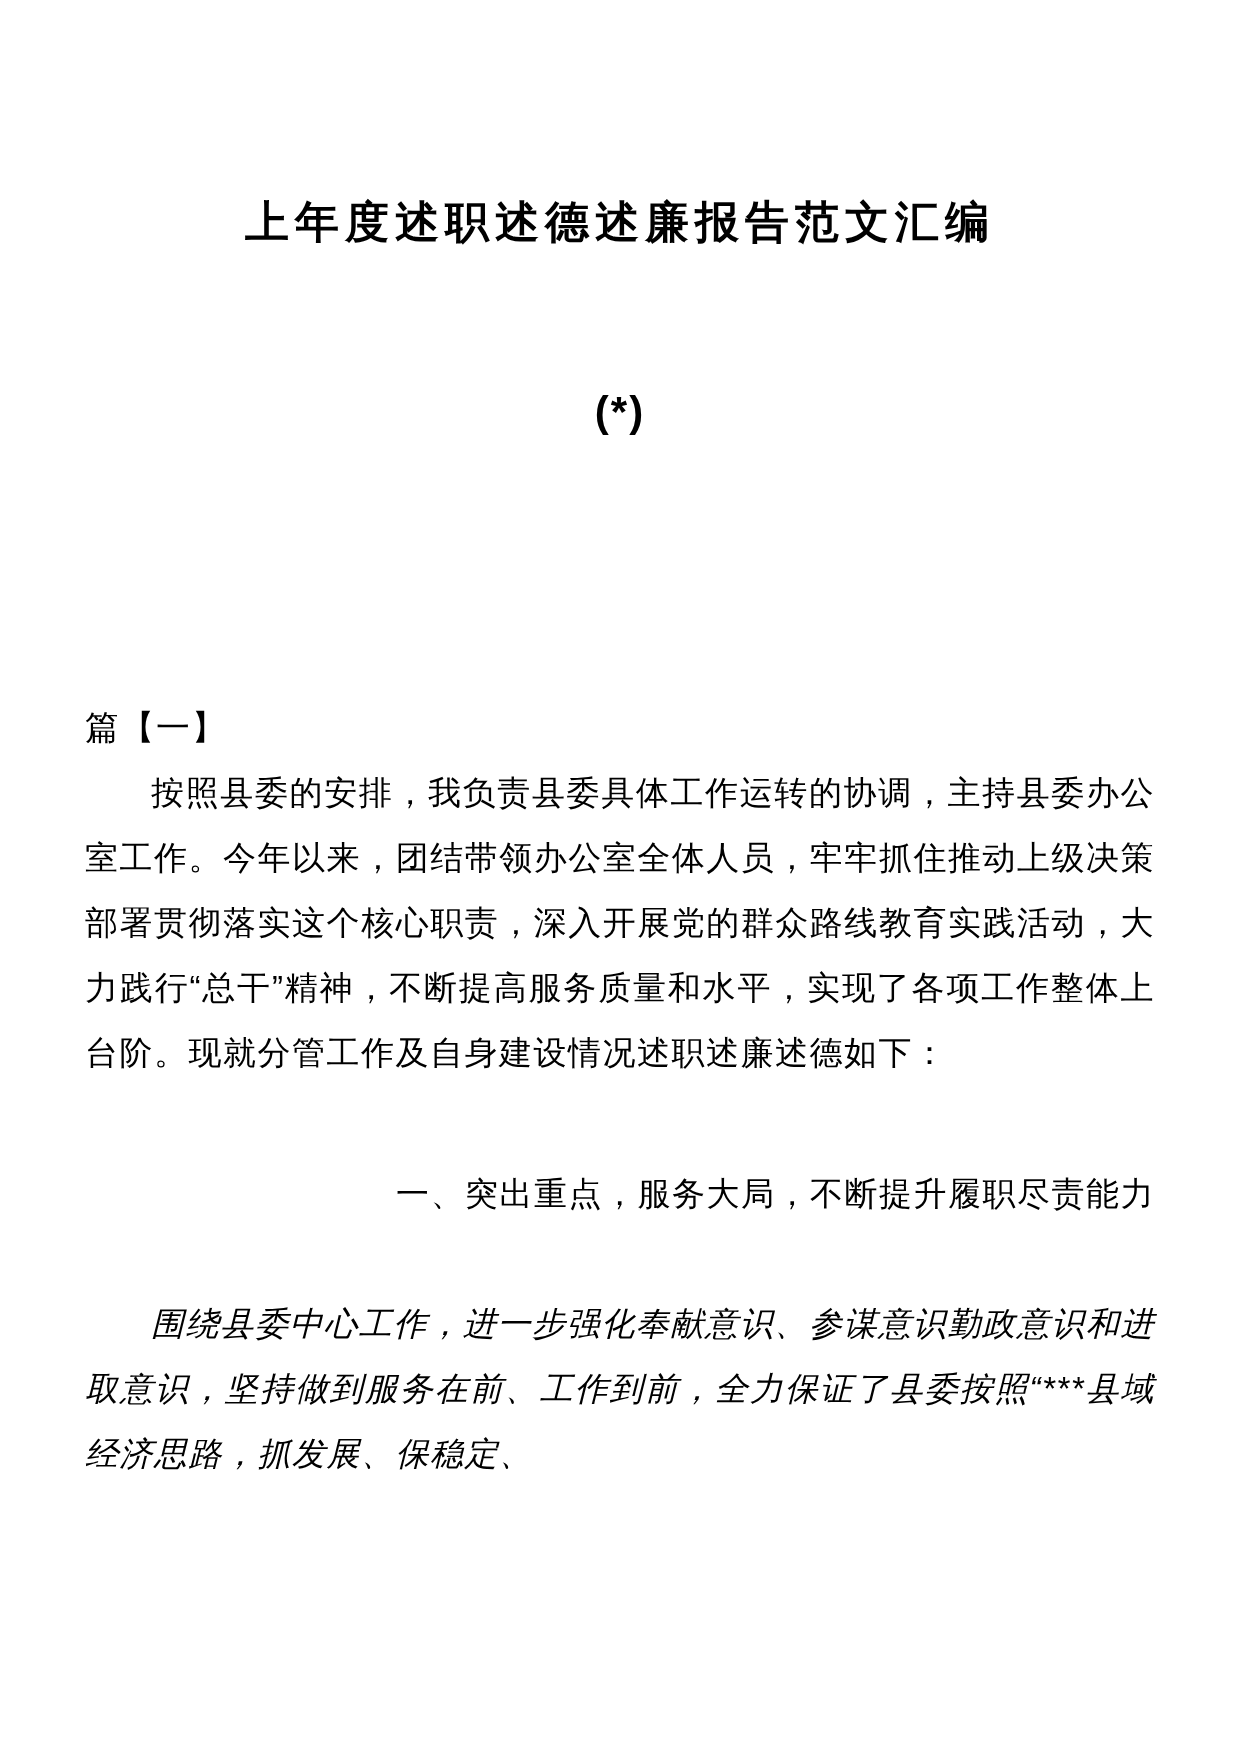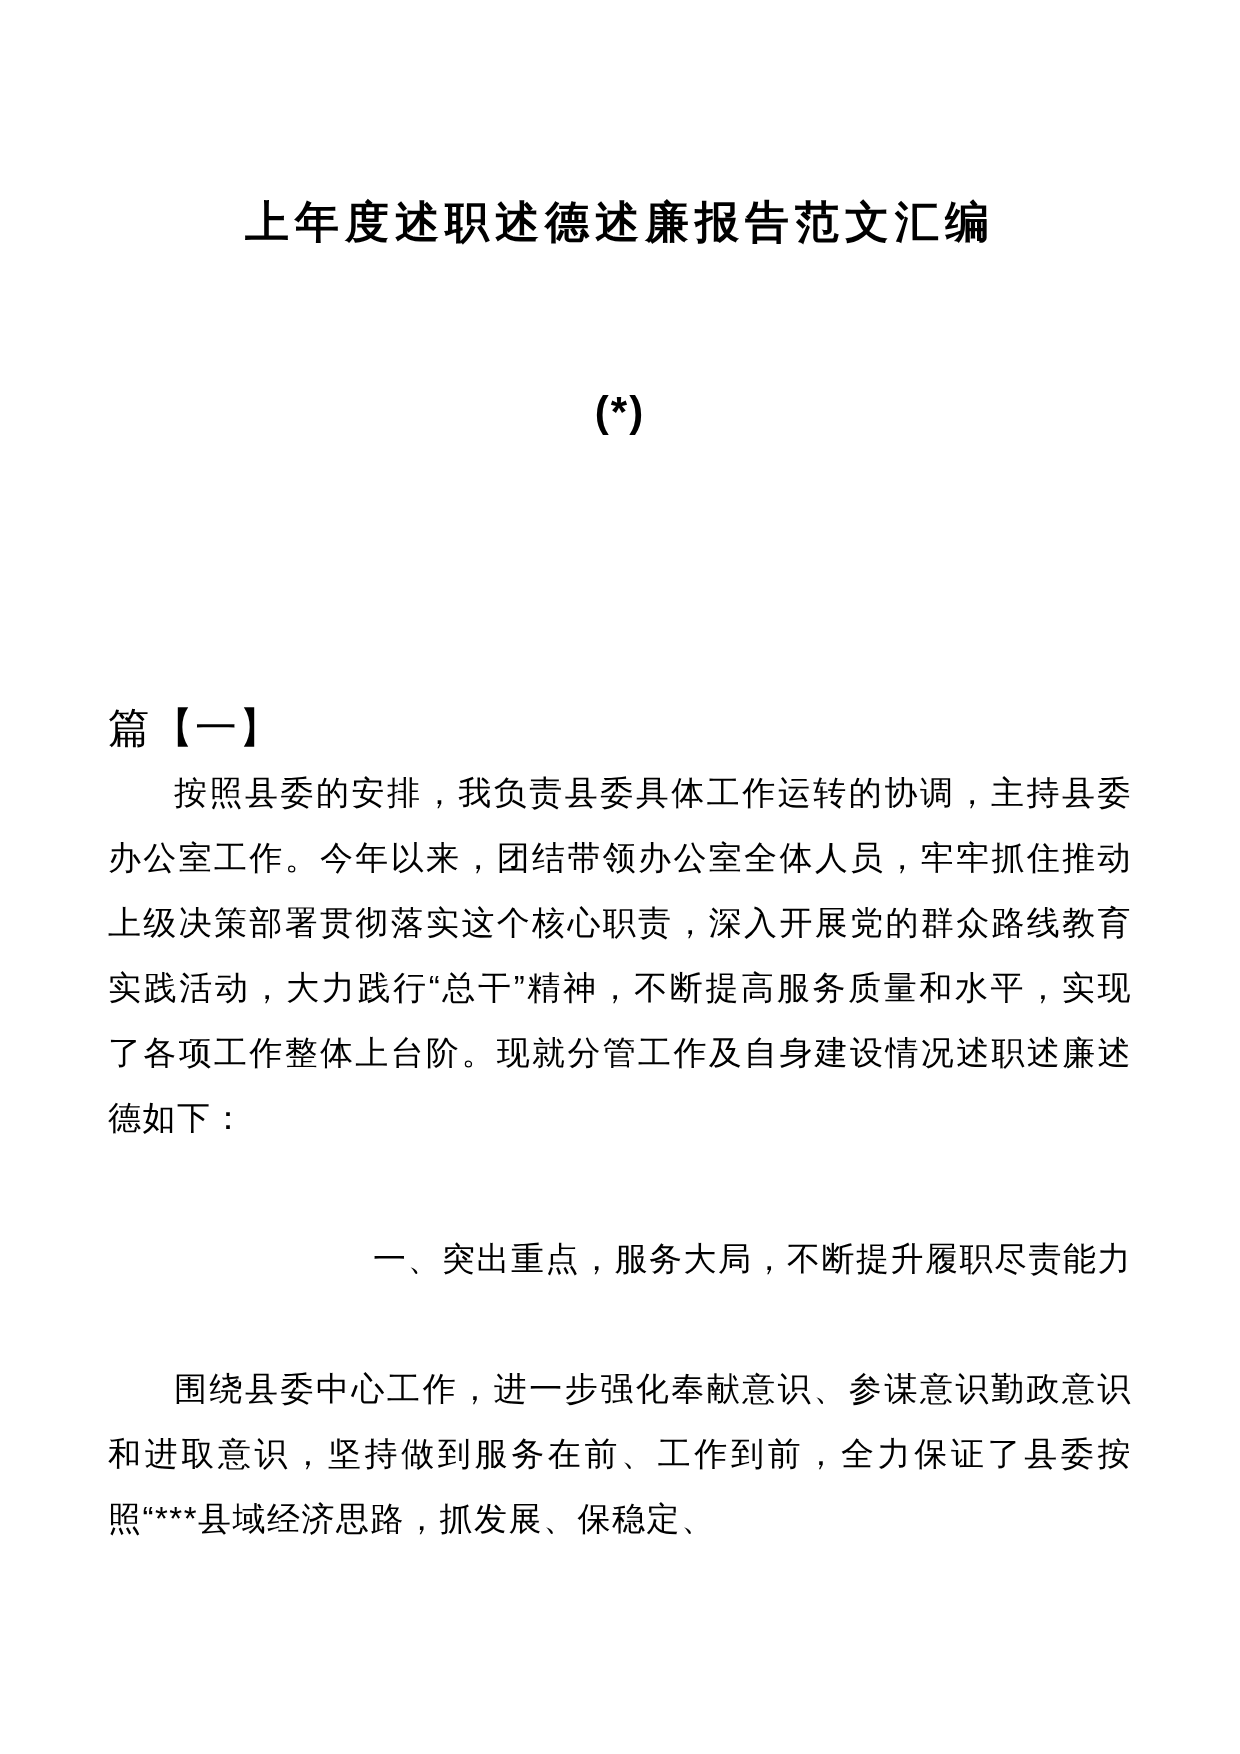--- a/index.html
+++ b/index.html
@@ -11,21 +11,21 @@
     width: 1240px;
     height: 1754px;
     overflow: hidden;
     font-family: "Liberation Sans", sans-serif;
     color: #000000;
   }
   .page {
     box-sizing: border-box;
     width: 1240px;
     height: 1754px;
-    padding: 0 108px;
+    padding: 0 85px;
     background: #ffffff;
   }
   .doc-title {
     margin: 0;
     padding-top: 196px;
     font-size: 44px;
     line-height: 52px;
     font-weight: bold;
     text-align: center;
     letter-spacing: 6px;
@@ -34,23 +34,24 @@
   .doc-subtitle {
     margin: 138px 0 0 0;
     font-size: 42px;
     line-height: 52px;
     font-weight: bold;
     text-align: center;
     letter-spacing: 2px;
   }
   .section-label {
     margin: 257px 0 0 0;
-    font-size: 42px;
+    font-size: 34px;
     line-height: 65px;
     letter-spacing: 1.5px;
+    font-family: Liberation Serif, serif;
   }
   .para {
     margin: 0;
     font-size: 33px;
     line-height: 65px;
     letter-spacing: 1.5px;
     text-align: justify;
     text-indent: 2em;
     line-break: strict;
     overflow-wrap: break-word;
@@ -58,20 +59,21 @@
   .heading {
     margin: 76px 0 0 0;
     font-size: 33px;
     line-height: 65px;
     letter-spacing: 1.5px;
     text-align: right;
     text-indent: 0;
   }
   .para-2 {
     margin-top: 65px;
+    font-style: italic;
   }
 </style>
 </head>
 <body>
 
 <div class="page">
   <h1 class="doc-title">上年度述职述德述廉报告范文汇编</h1>
 
   <div class="doc-subtitle">(*)</div>
 

